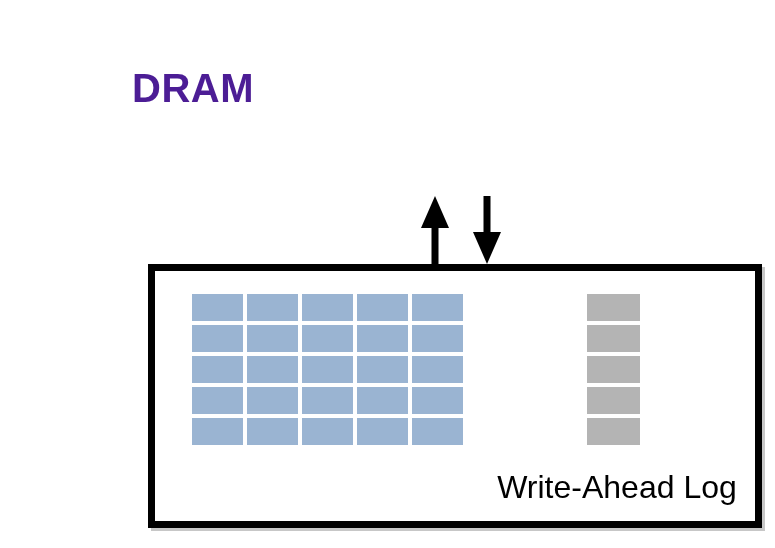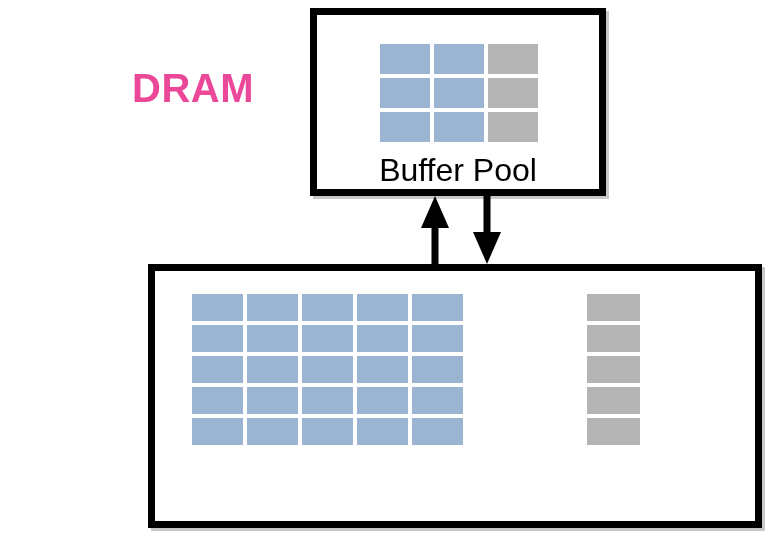--- a/index.html
+++ b/index.html
@@ -12,21 +12,21 @@
     position: relative;
     width: 775px;
     height: 548px;
     background: #ffffff;
     overflow: hidden;
   }
   .side-label {
     position: absolute;
     font-weight: 700;
     font-size: 40px;
-    color: #ec4899;
+    color: #4c1d95;
     text-align: center;
     letter-spacing: 0.5px;
   }
   .side-label.dram { left: 108px; top: 66px; width: 170px; }
   .side-label.ssd  { left: 5px;  top: 374px; width: 125px; }
 
   .mem-box {
     position: absolute;
     box-sizing: border-box;
     border: 7px solid #000000;
@@ -68,34 +68,20 @@
   }
 </style>
 </head>
 <body>
 
 <div class="canvas">
 
   <div class="side-label dram">DRAM</div>
 
 
-  <div class="mem-box dram-box">
-    <div class="cell-grid bp-grid" style="grid-template-columns: repeat(3, var(--cw));">
-        <div class="cell" style="background: rgb(154, 180, 210);"></div>
-        <div class="cell" style="background: rgb(154, 180, 210);"></div>
-        <div class="cell" style="background: rgb(180, 180, 180);"></div>
-        <div class="cell" style="background: rgb(154, 180, 210);"></div>
-        <div class="cell" style="background: rgb(154, 180, 210);"></div>
-        <div class="cell" style="background: rgb(180, 180, 180);"></div>
-        <div class="cell" style="background: rgb(154, 180, 210);"></div>
-        <div class="cell" style="background: rgb(154, 180, 210);"></div>
-        <div class="cell" style="background: rgb(180, 180, 180);"></div>
-      </div>
-    <div class="inner-label bp-label">Buffer Pool</div>
-  </div>
 
   <svg class="transfer-arrows" viewBox="0 0 120 68">
     <g fill="#000000">
       <rect x="31.5" y="26" width="7" height="42"></rect>
       <polygon points="21,32 49,32 35,0"></polygon>
     </g>
     <g fill="#000000">
       <rect x="83.5" y="0" width="7" height="42"></rect>
       <polygon points="73,36 101,36 87,68"></polygon>
     </g>
@@ -130,15 +116,16 @@
         <div class="cell" style="background: rgb(154, 180, 210);"></div>
       </div>
 
     <div class="cell-grid wal-grid" style="grid-template-columns: repeat(1, var(--cw));">
         <div class="cell" style="background: rgb(180, 180, 180);"></div>
         <div class="cell" style="background: rgb(180, 180, 180);"></div>
         <div class="cell" style="background: rgb(180, 180, 180);"></div>
         <div class="cell" style="background: rgb(180, 180, 180);"></div>
         <div class="cell" style="background: rgb(180, 180, 180);"></div>
       </div>
+    <div class="inner-label wal-label">Write-Ahead Log</div>
   </div>
 
 </div>
 
 </body></html>

